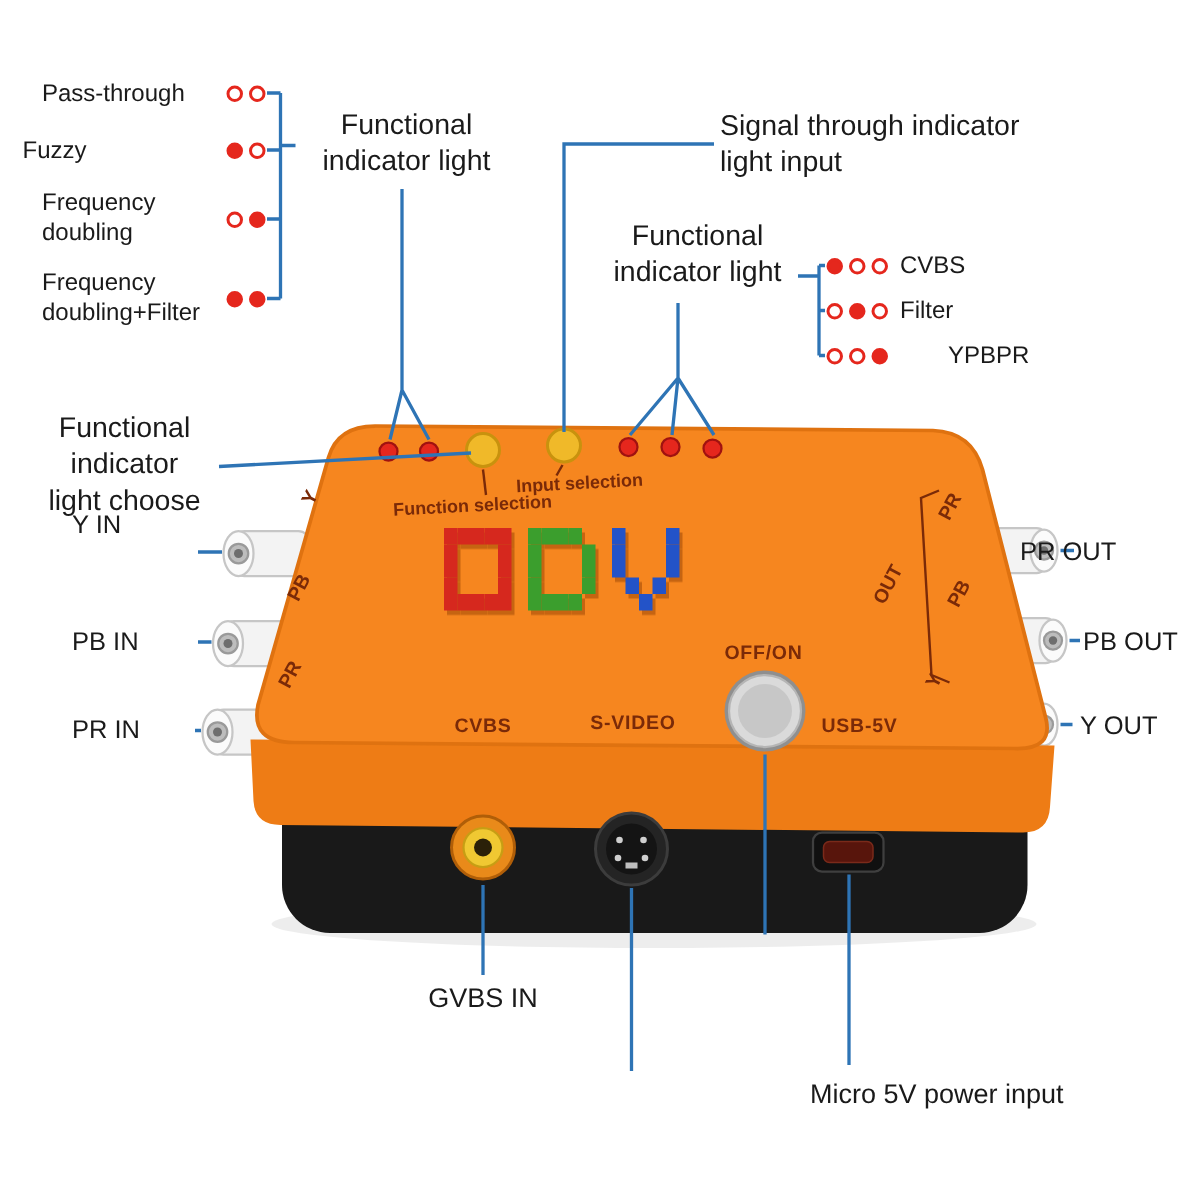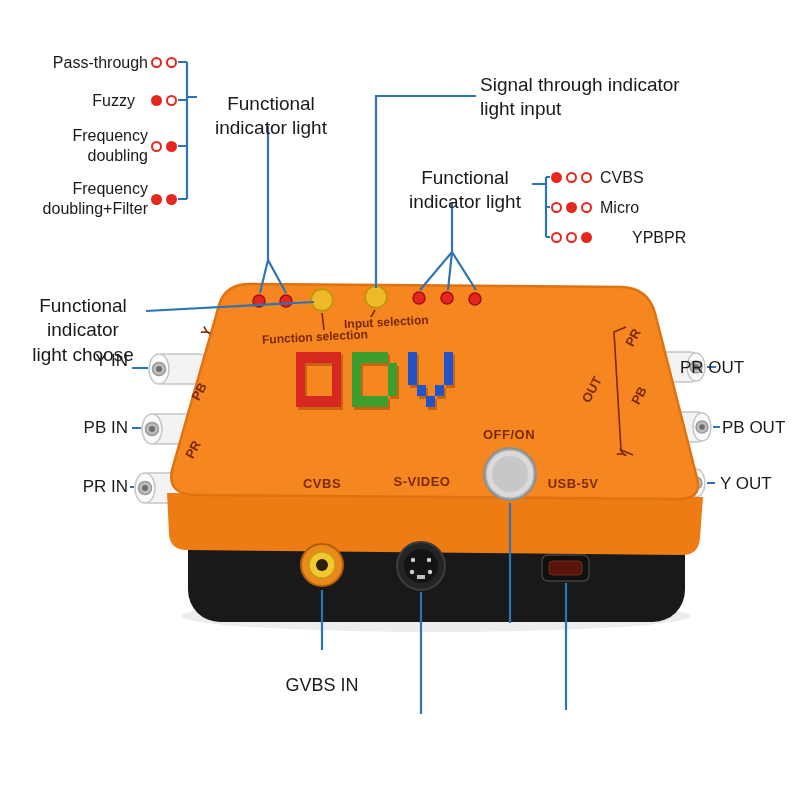--- a/index.html
+++ b/index.html
@@ -3,22 +3,22 @@
 <meta charset="utf-8">
 <style>
   html,body{margin:0;padding:0;background:#fff;}
   .stage{position:relative;width:800px;height:800px;background:#ffffff;overflow:hidden;
          font-family:"Liberation Sans",sans-serif;color:#1a1a1a;}
   .abs{position:absolute;}
   .callout{font-size:19px;line-height:1.28;white-space:pre-line;}
   .small-label{font-size:16px;line-height:1.22;white-space:pre-line;}
   .port-label{font-size:17px;}
   .bottom-label{font-size:18px;line-height:1.3;white-space:pre-line;}
-  .center{text-align:center;margin-top:20px;}
-  .right{text-align:right;}
+  .center{text-align:center;}
+  .right{}
   .dots{display:flex;gap:4px;align-items:center;}
   .dot{width:11px;height:11px;border-radius:50%;border:2.5px solid #E5271D;box-sizing:border-box;background:#fff;}
   .dot.on{background:#E5271D;}
   .dot.off{background:#fff;}
   .pixel-letter{display:grid;grid-template-columns:repeat(5,9px);grid-template-rows:repeat(5,11px);
                 filter:drop-shadow(2px 3px 0 rgba(140,60,0,0.45));}
   .sel-label{font-size:12px;font-weight:bold;color:#7A2A08;transform:rotate(-3deg);white-space:nowrap;}
   .front-label{font-size:13px;font-weight:bold;color:#7A2A08;letter-spacing:0.5px;text-align:center;}
   .edge-label{font-size:13px;font-weight:bold;color:#7A2A08;transform:rotate(-62deg);white-space:nowrap;}
 </style>
@@ -169,48 +169,49 @@
     <span class="dot off"></span>
     <span class="dot off"></span>
   </div>
   <div class="abs small-label" style="left:600px;top:168px">CVBS</div>
 
   <div class="abs dots" style="left:551px;top:202px">
     <span class="dot off"></span>
     <span class="dot on"></span>
     <span class="dot off"></span>
   </div>
-  <div class="abs small-label" style="left:600px;top:198px">Micro</div>
+  <div class="abs small-label" style="left:600px;top:198px">Filter</div>
 
   <div class="abs dots" style="left:551px;top:232px">
     <span class="dot off"></span>
     <span class="dot off"></span>
     <span class="dot on"></span>
   </div>
   <div class="abs small-label" style="left:632px;top:228px">YPBPR</div>
 
   <div class="abs callout center" style="left:196px;top:72px;width:150px">Functional
 indicator light</div>
   <div class="abs callout" style="left:480px;top:73px;width:260px">Signal through indicator
 light input</div>
   <div class="abs callout center" style="left:385px;top:146px;width:160px">Functional
 indicator light</div>
   <div class="abs callout center" style="left:20px;top:274px;width:126px">Functional
 indicator
 light choose</div>
 
-  <div class="abs port-label right" style="left:48px;top:351px;width:80px">Y IN</div>
+  <div class="abs port-label right" style="left:48px;top:340px;width:80px">Y IN</div>
   <div class="abs port-label right" style="left:48px;top:418px;width:80px">PB IN</div>
   <div class="abs port-label right" style="left:48px;top:477px;width:80px">PR IN</div>
 
   <div class="abs port-label" style="left:680px;top:358px;width:80px">PR OUT</div>
   <div class="abs port-label" style="left:722px;top:418px;width:80px">PB OUT</div>
   <div class="abs port-label" style="left:720px;top:474px;width:80px">Y OUT</div>
 
   <div class="abs bottom-label center" style="left:262px;top:654px;width:120px">GVBS IN</div>
+  <div class="abs bottom-label" style="left:540px;top:718px;width:240px">Micro 5V power input</div>
 
   <div class="abs sel-label" style="left:344px;top:315px">Input selection</div>
   <div class="abs sel-label" style="left:262px;top:330px">Function selection</div>
 
   <div class="abs edge-label" style="left:202px;top:324px">Y</div>
   <div class="abs edge-label" style="left:190px;top:384px">PB</div>
   <div class="abs edge-label" style="left:184px;top:442px">PR</div>
 
   <div class="abs edge-label" style="left:624px;top:330px">PR</div>
   <div class="abs edge-label" style="left:630px;top:388px">PB</div>

